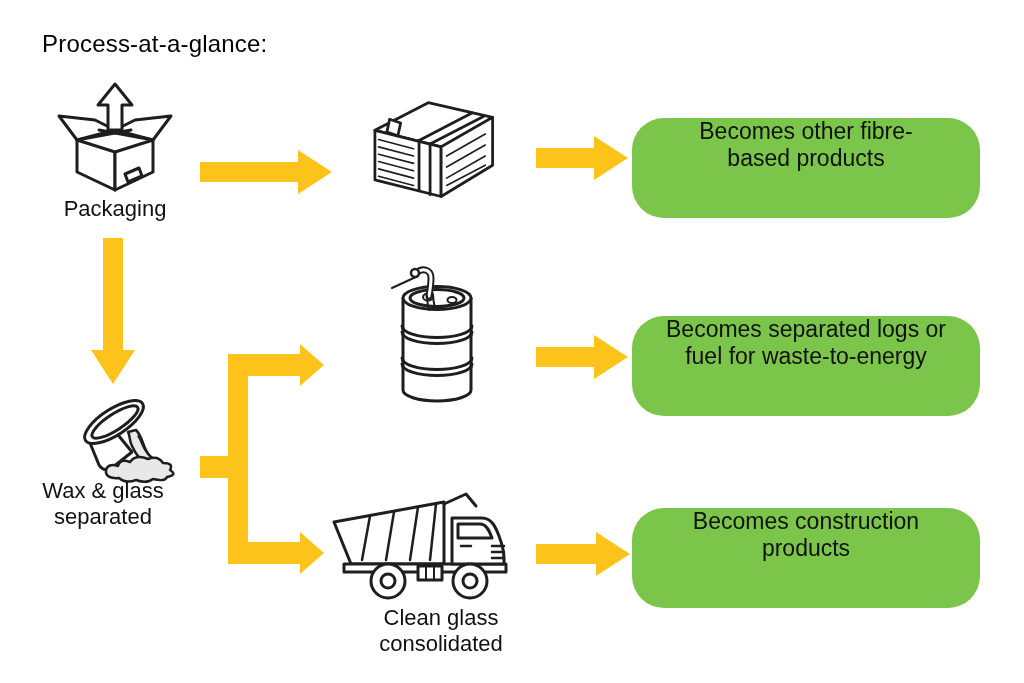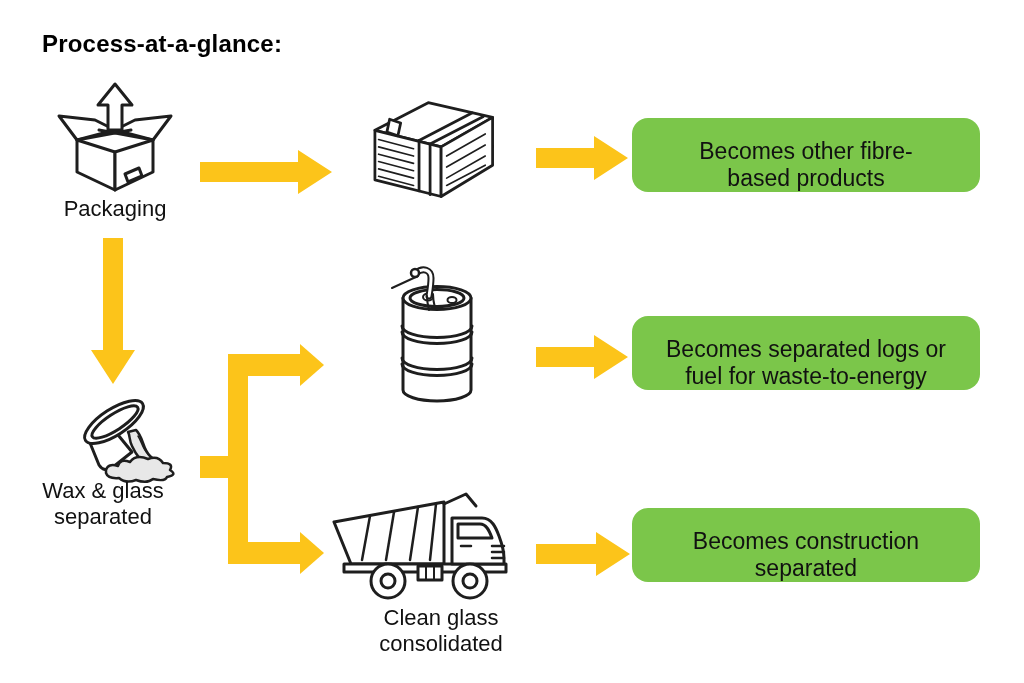--- a/index.html
+++ b/index.html
@@ -1,29 +1,29 @@
 <!DOCTYPE html>
 <html style="--arrow: #FCC41A; --green: #7BC64A; --text: #111111; --icon: #1E1E1E;"><head>
 <meta charset="utf-8">
 <style>
   html,body{margin:0;padding:0;background:#fff;}
   .canvas{
     position:relative;width:1024px;height:683px;background:#fff;
     font-family:"Liberation Sans", sans-serif;overflow:hidden;color:var(--text,#111);
   }
   .title{
-    position:absolute;left:42px;top:30px;font-size:24px;font-weight:700;
+    position:absolute;left:42px;top:30px;font-size:24px;font-weight:400;
     color:#000;letter-spacing:.2px;
   }
   .node-label{
     position:absolute;text-align:center;font-size:22px;line-height:1.16;color:var(--text,#111);
   }
   .outcome{
-    position:absolute;width:348px;height:74px;background:var(--green,#7BC64A);
-    border-radius:16px;display:flex;align-items:flex-end;justify-content:center;
+    position:absolute;width:348px;height:100px;background:var(--green,#7BC64A);
+    border-radius:32px;display:flex;align-items:flex-start;justify-content:center;
     text-align:center;font-size:23px;line-height:1.18;color:var(--text,#111);
   }
   .outcome span{display:block;margin:0 auto;}
   .o1 span{width:240px;}
   .o2 span{width:285px;}
   .o3 span{width:285px;}
   .arrow{position:absolute;}
   .arrow polygon,.arrow rect{fill:var(--arrow,#FCC41A);}
   svg.icon{
     position:absolute;stroke:var(--icon,#1E1E1E);
@@ -160,16 +160,16 @@
     <circle fill="#fff" cx="146" cy="95" r="17"></circle>
     <circle fill="#fff" cx="146" cy="95" r="7"></circle>
   </svg>
   <div class="node-label" style="left:356px;top:605px;width:170px">Clean glass consolidated</div>
 
   <svg class="arrow" style="left:536px;top:532px" width="94" height="44" viewBox="0 0 94 44">
     <polygon points="0,12 60,12 60,0 94,22 60,44 60,32 0,32"></polygon>
   </svg>
 
   <div class="outcome o3" style="left:632px;top:508px">
-    <span>Becomes construction separated</span>
+    <span>Becomes construction products</span>
   </div>
 
 </div>
 
 </body></html>

